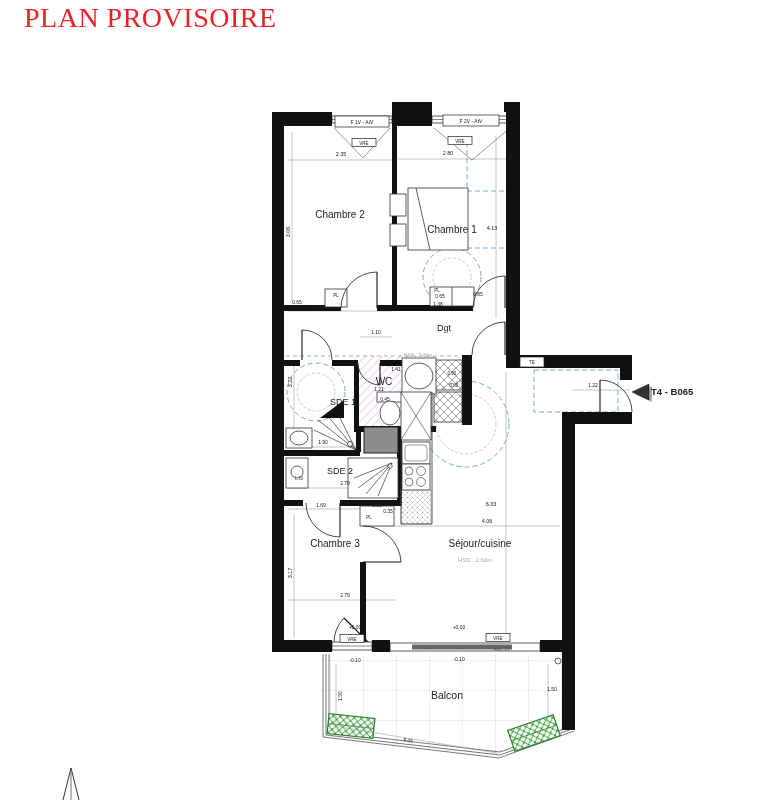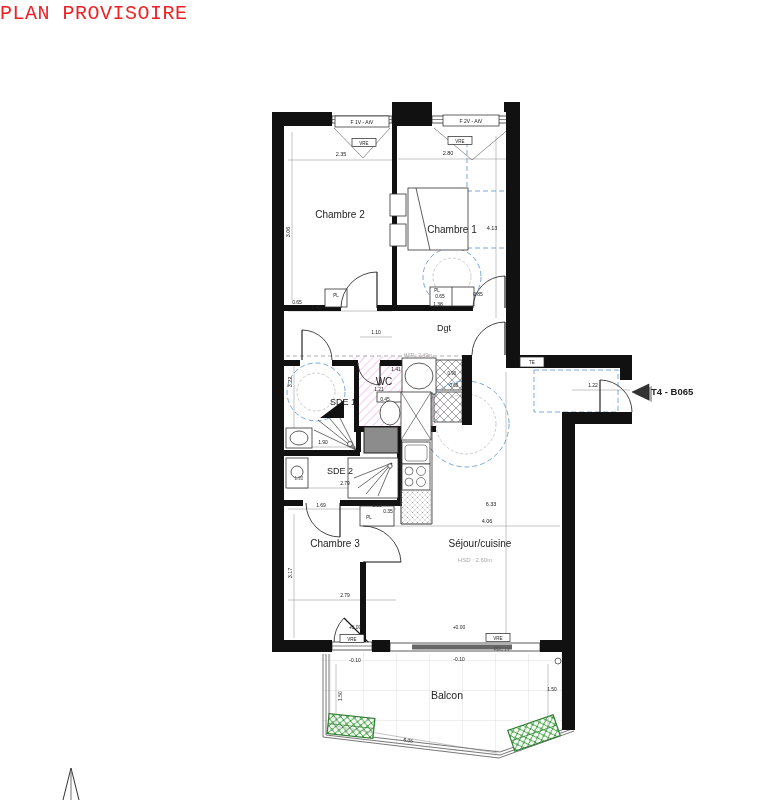--- a/index.html
+++ b/index.html
@@ -1,20 +1,20 @@
 <!DOCTYPE html>
 <html style="--accent: #ec2227; --dash_blue: #7aa9d8; --hatch_pink: #e87fd8; --planter_green: #3f9b3f; --wall: #111111; --duct_gray: #8c8c8c;"><head>
 <meta charset="utf-8">
 <style>
   html,body{margin:0;padding:0;background:#fff;}
   .stage{position:relative;width:782px;height:800px;background:#ffffff;overflow:hidden;
          font-family:"Liberation Sans",sans-serif;}
   #plan{position:absolute;left:0;top:0;}
-  .title{position:absolute;left:0;top:2px;font-size:20px;letter-spacing:.5px;
-         color:var(--accent,#ec2227);font-family:Liberation Mono, monospace;}
+  .title{position:absolute;left:24px;top:2px;font-size:28px;letter-spacing:.5px;
+         color:var(--accent,#ec2227);font-family:Liberation Serif, serif;}
   svg text{font-family:"Liberation Sans",sans-serif;}
   .label-box{fill:#ffffff;stroke:#222;stroke-width:.7;}
   .wall{fill:#111;}
   .iwall{fill:#111;}
   .thin{stroke:#333;stroke-width:.8;fill:#fff;}
   .dash-blue{stroke:var(--dash_blue,#7aa9d8);stroke-dasharray:5 3;fill:none;stroke-width:1;}
   .dash-inner{stroke:#c4c4c4;stroke-dasharray:3 2;fill:none;stroke-width:.9;}
   .dash-gray{stroke:#9a9a9a;stroke-dasharray:4 3;fill:none;stroke-width:.8;}
   .dim{stroke:#8a8a8a;stroke-width:.5;}
   .door{stroke:#333;fill:none;stroke-width:.9;}

